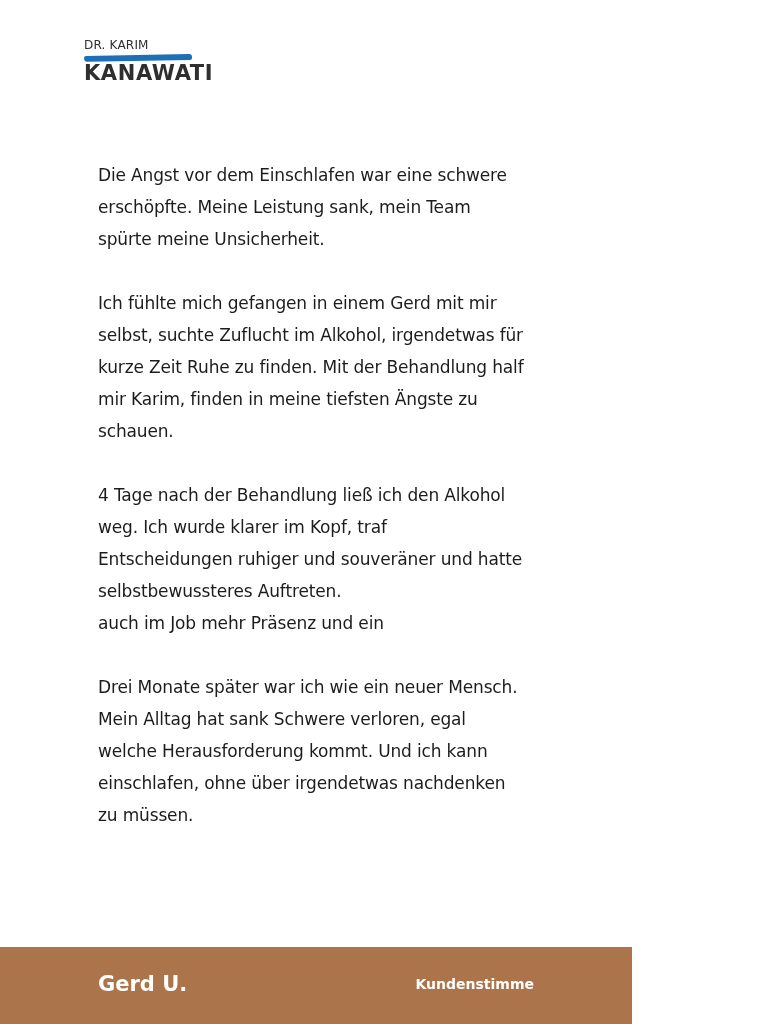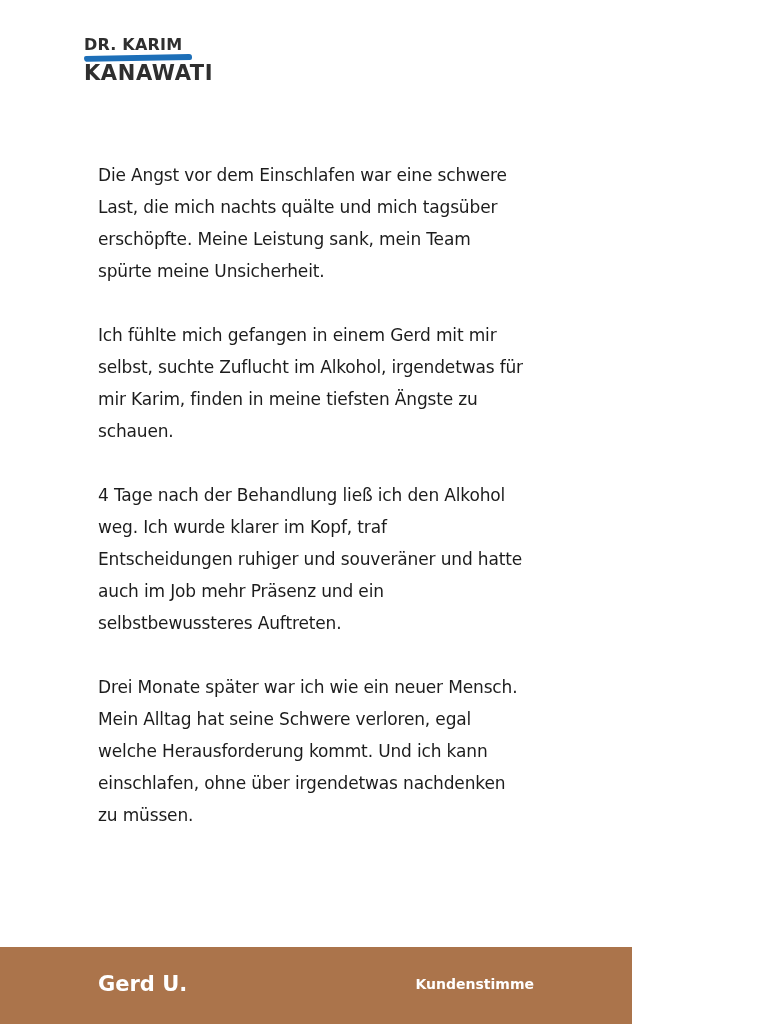--- a/index.html
+++ b/index.html
@@ -2,21 +2,21 @@
 <html><head>
   <meta charset="utf-8">
   <style>
     html, body { margin: 0; padding: 0; }
     body {
       width: 768px; height: 1024px; background: #ffffff; position: relative; overflow: hidden;
       font-family: "DejaVu Sans", sans-serif; color: #1a1a1a;
     }
     .logo { position: absolute; left: 84px; top: 36px; width: 120px; }
     .logo-line1 {
-      font-family: "DejaVu Sans", sans-serif; font-weight: bold; font-size: 16px;
+      font-family: "DejaVu Sans", sans-serif; font-weight: normal; font-size: 12px;
       color: #2f2f2f; letter-spacing: 0.2px; line-height: 18px; display: block;
     }
     .logo-stroke {
       display: block; width: 108px; height: 6px; margin: 1px 0 3px 0;
       background: #1d6fb8; border-radius: 2px 3px 2px 4px; transform: skewY(-1deg);
     }
     .logo-line2 {
       font-family: "DejaVu Sans", sans-serif; font-weight: bold; font-size: 21px;
       color: #2f2f2f; letter-spacing: 0.6px; line-height: 18px; display: block;
     }
@@ -42,40 +42,40 @@
 
 <div class="logo">
   <span class="logo-line1">DR. KARIM</span>
   <span class="logo-stroke"></span>
   <span class="logo-line2">KANAWATI</span>
 </div>
 
 <div class="content">
   <div class="para">
     <span class="line">Die Angst vor dem Einschlafen war eine schwere</span>
-    <span class="line">Last, die mich nachts quälte und mich tagsüber</span>
     <span class="line">erschöpfte. Meine Leistung sank, mein Team</span>
     <span class="line">spürte meine Unsicherheit.</span>
   </div>
   <div class="para">
     <span class="line">Ich fühlte mich gefangen in einem Gerd mit mir</span>
     <span class="line">selbst, suchte Zuflucht im Alkohol, irgendetwas für</span>
+    <span class="line">kurze Zeit Ruhe zu finden. Mit der Behandlung half</span>
     <span class="line">mir Karim, finden in meine tiefsten Ängste zu</span>
     <span class="line">schauen.</span>
   </div>
   <div class="para">
     <span class="line">4 Tage nach der Behandlung ließ ich den Alkohol</span>
     <span class="line">weg. Ich wurde klarer im Kopf, traf</span>
     <span class="line">Entscheidungen ruhiger und souveräner und hatte</span>
+    <span class="line">selbstbewussteres Auftreten.</span>
     <span class="line">auch im Job mehr Präsenz und ein</span>
-    <span class="line">selbstbewussteres Auftreten.</span>
   </div>
   <div class="para">
     <span class="line">Drei Monate später war ich wie ein neuer Mensch.</span>
-    <span class="line">Mein Alltag hat seine Schwere verloren, egal</span>
+    <span class="line">Mein Alltag hat sank Schwere verloren, egal</span>
     <span class="line">welche Herausforderung kommt. Und ich kann</span>
     <span class="line">einschlafen, ohne über irgendetwas nachdenken</span>
     <span class="line">zu müssen.</span>
   </div>
 </div>
 
 <div class="footer">
   <span class="footer-name">Gerd U.</span>
   <span class="footer-label">Kundenstimme</span>
 </div>

